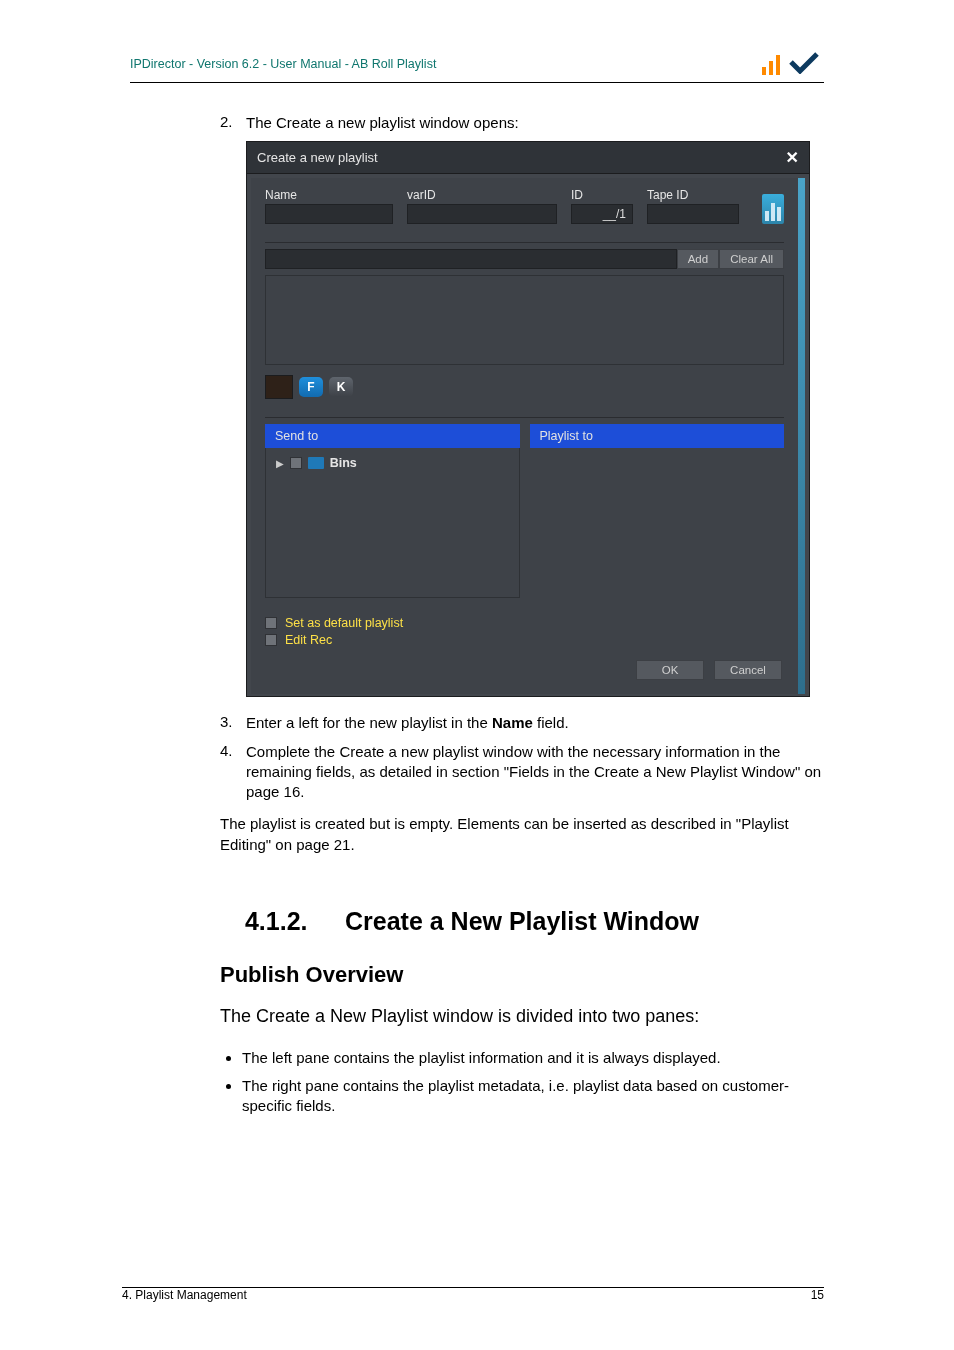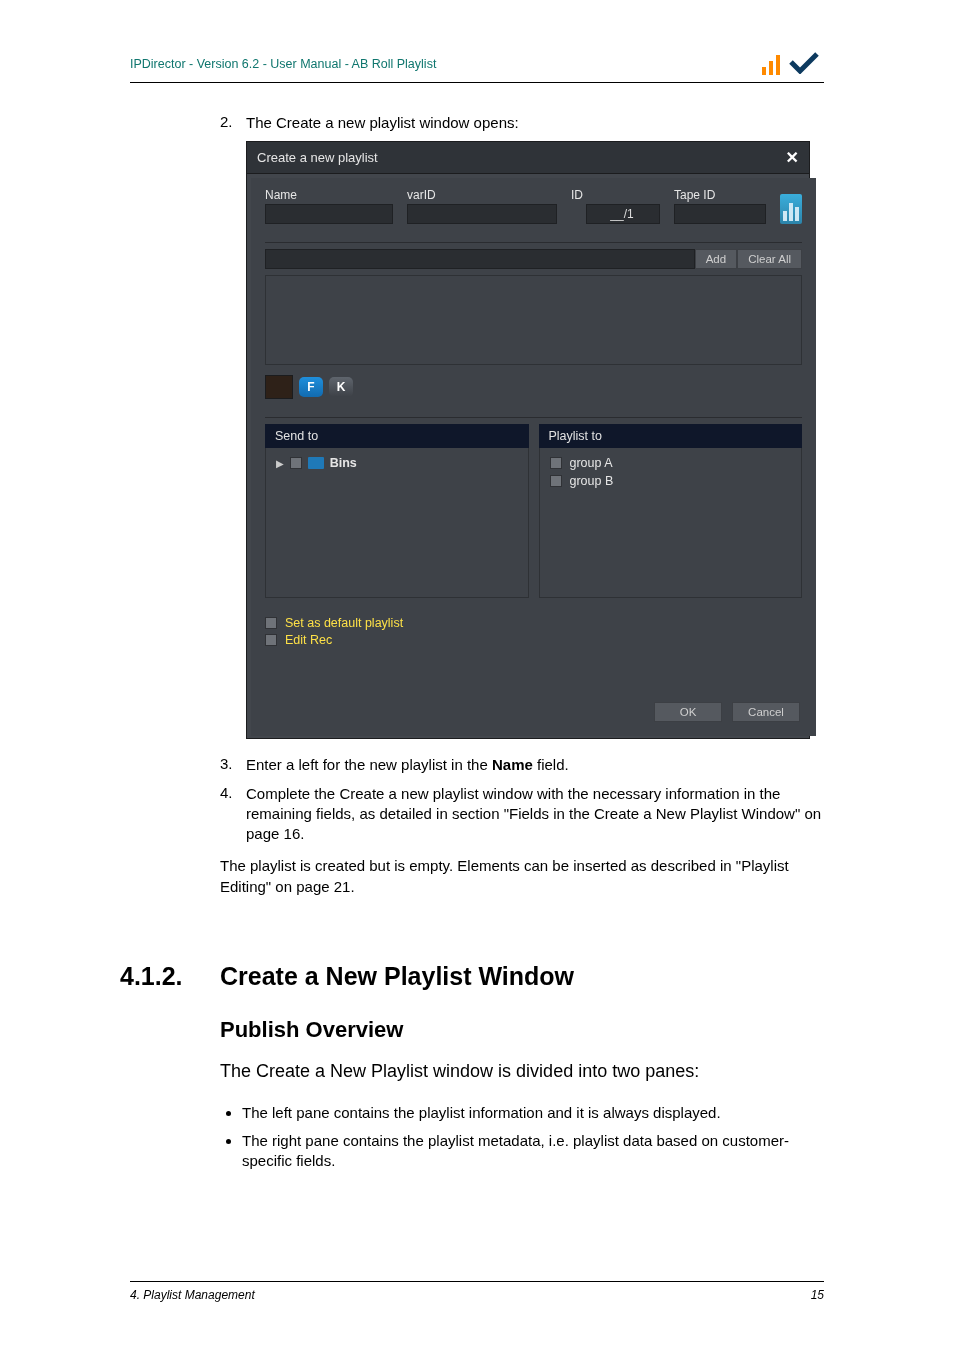--- a/index.html
+++ b/index.html
@@ -21,58 +21,58 @@
   .titlebar { display: flex; justify-content: space-between; align-items: center; background: #2f3338; padding: 6px 10px; font-size: 13px; color: #e6e6e6; border-bottom: 1px solid #1b1c1e; }
   .close { font-size: 16px; font-weight: bold; color: #fff; cursor: pointer; }
   .dlg-body { padding: 4px 4px 2px 4px; display: flex; }
   .dlg-left { flex: 1; background: #3e4248; padding: 10px 14px 10px 14px; }
   .fields-row { display: flex; gap: 14px; align-items: flex-end; }
   .field { display: flex; flex-direction: column; }
   .field label { font-size: 12px; color: #e6e6e6; margin-bottom: 2px; }
   .field input { background: #2a2d31; border: 1px solid #1f2124; height: 20px; color: #ddd; font-size: 12px; padding: 0 4px; }
   .name-f input { width: 128px; }
   .var-f input { width: 150px; }
-  .id-f input { width: 74px; text-align: center; padding-right: 6px; margin-left: 15px; }
+  .id-f input { width: 62px; text-align: right; padding-right: 6px; }
   .tape-f input { width: 92px; }
   .bars3 { width: 22px; height: 30px; background: linear-gradient(#3aaedc,#2c84aa); display: flex; align-items: flex-end; justify-content: center; gap: 2px; padding: 3px; border-radius: 2px; margin-left: auto; }
   .bars3 span { background: #cde8f5; width: 4px; }
   .bars3 .s1 { height: 10px; } .bars3 .s2 { height: 18px; } .bars3 .s3 { height: 14px; }
   .hr-d { border: 0; border-top: 1px solid #2a2c30; margin: 18px 0 6px 0; }
   .add-row { display: flex; align-items: center; }
   .add-row input { flex: 1; background: #2a2d31; border: 1px solid #1f2124; height: 20px; }
   .btn { background: #55595f; border: 1px solid #3c3f44; color: #cfcfcf; font-size: 11.5px; height: 20px; padding: 0 10px; }
   .kw-area { height: 90px; background: #3e4248; border: 1px solid #2e3135; margin-top: 6px; }
   .badge-row { display: flex; gap: 6px; margin-top: 10px; align-items: center; }
   .swatch { width: 28px; height: 24px; background: #2e2118; border: 1px solid #1b1c1e; }
   .badge { width: 24px; height: 20px; border-radius: 5px; display: flex; align-items: center; justify-content: center; font-size: 12px; font-weight: bold; color: #fff; }
   .bF { background: linear-gradient(#1f8fdc,#126bb0); }
   .bK { background: linear-gradient(#5f656d,#3d4147); }
   .two-col { display: flex; gap: 10px; margin-top: 6px; }
   .panel { flex: 1; }
-  .panel-h { background: #0f172a; color: #e2e2e2; font-size: 12.5px; padding: 5px 10px; }
+  .panel-h { background: #1d4ed8; color: #e2e2e2; font-size: 12.5px; padding: 5px 10px; }
   .panel-b { height: 150px; background: #3e4248; border: 1px solid #2e3135; border-top: none; padding: 8px 10px; color: #e6e6e6; font-size: 12.5px; }
   .tree-row { display: flex; align-items: center; gap: 6px; }
   .tri { font-size: 10px; color: #ccc; }
   .chk { width: 12px; height: 12px; background: #6f7379; border: 1px solid #303236; display: inline-block; flex-shrink: 0; }
   .fold { width: 16px; height: 12px; background: #1f79b8; border-radius: 1px; display: inline-block; }
   .pub-row { display: flex; align-items: center; gap: 8px; margin-bottom: 4px; }
   .defaults { margin-top: 18px; color: #fde047; font-size: 12.5px; }
   .def-row { display: flex; align-items: center; gap: 8px; margin-bottom: 3px; }
   .dlg-footer { display: flex; justify-content: flex-end; gap: 10px; padding: 10px 2px 4px 2px; }
-  .dlg-footer .btn { width: 68px; margin-top: 42px; }
+  .dlg-footer .btn { width: 68px; }
   .dlg-right { width: 7px; background: linear-gradient(#4aa4c9, #2e6e8c); }
   .after-text { font-size: 15px; line-height: 1.38; margin-top: 12px; }
-  .sec-row { display: flex; align-items: baseline; margin-top: 64px; padding-left: 0; }
+  .sec-row { display: flex; align-items: baseline; margin-top: 51px; padding-left: 0; justify-content: center; }
   .sec-num { font-size: 25px; font-weight: bold; width: 100px; margin-left: -100px; }
   .sec-title { font-size: 25px; font-weight: bold; }
   .sub-title { font-size: 22px; font-weight: bold; margin-top: 26px; }
   .para { font-size: 18px; margin-top: 18px; }
   ul.bul { list-style: disc; margin-top: 21px; padding-left: 22px; }
   ul.bul li { font-size: 15px; margin-bottom: 8px; line-height: 1.35; }
-  .footer { position: absolute; bottom: 48px; left: 130px; right: 130px; display: flex; justify-content: space-between; border-top: 1px solid #000; padding-top: 6px; font-size: 12px; font-style: italic; }
+  .footer { position: absolute; bottom: 48px; left: 122px; right: 130px; display: flex; justify-content: space-between; border-top: 1px solid #000; padding-top: 0; font-size: 12px; }
   b { font-weight: bold; }
 </style>
 </head>
 <body>
 
 <div class="page">
   <div class="header-row">
     <div class="header-text">IPDirector - Version 6.2 - User Manual - AB Roll Playlist</div>
     <div class="logo">
       <span class="logo-bars">
@@ -146,30 +146,20 @@
                 <div class="tree-row">
                   <span class="tri">▶</span>
                   <span class="chk"></span>
                   <span class="fold"></span>
                   <b>Bins</b>
                 </div>
               </div>
             </div>
             <div class="panel">
               <div class="panel-h">Playlist to</div>
-              <div class="panel-b">
-                <div class="pub-row">
-                  <span class="chk"></span>
-                  <span>group A</span>
-                </div>
-                <div class="pub-row">
-                  <span class="chk"></span>
-                  <span>group B</span>
-                </div>
-              </div>
             </div>
           </div>
 
           <div class="defaults">
             <div class="def-row">
               <span class="chk"></span>
               <span>Set as default playlist</span>
             </div>
             <div class="def-row">
               <span class="chk"></span>

